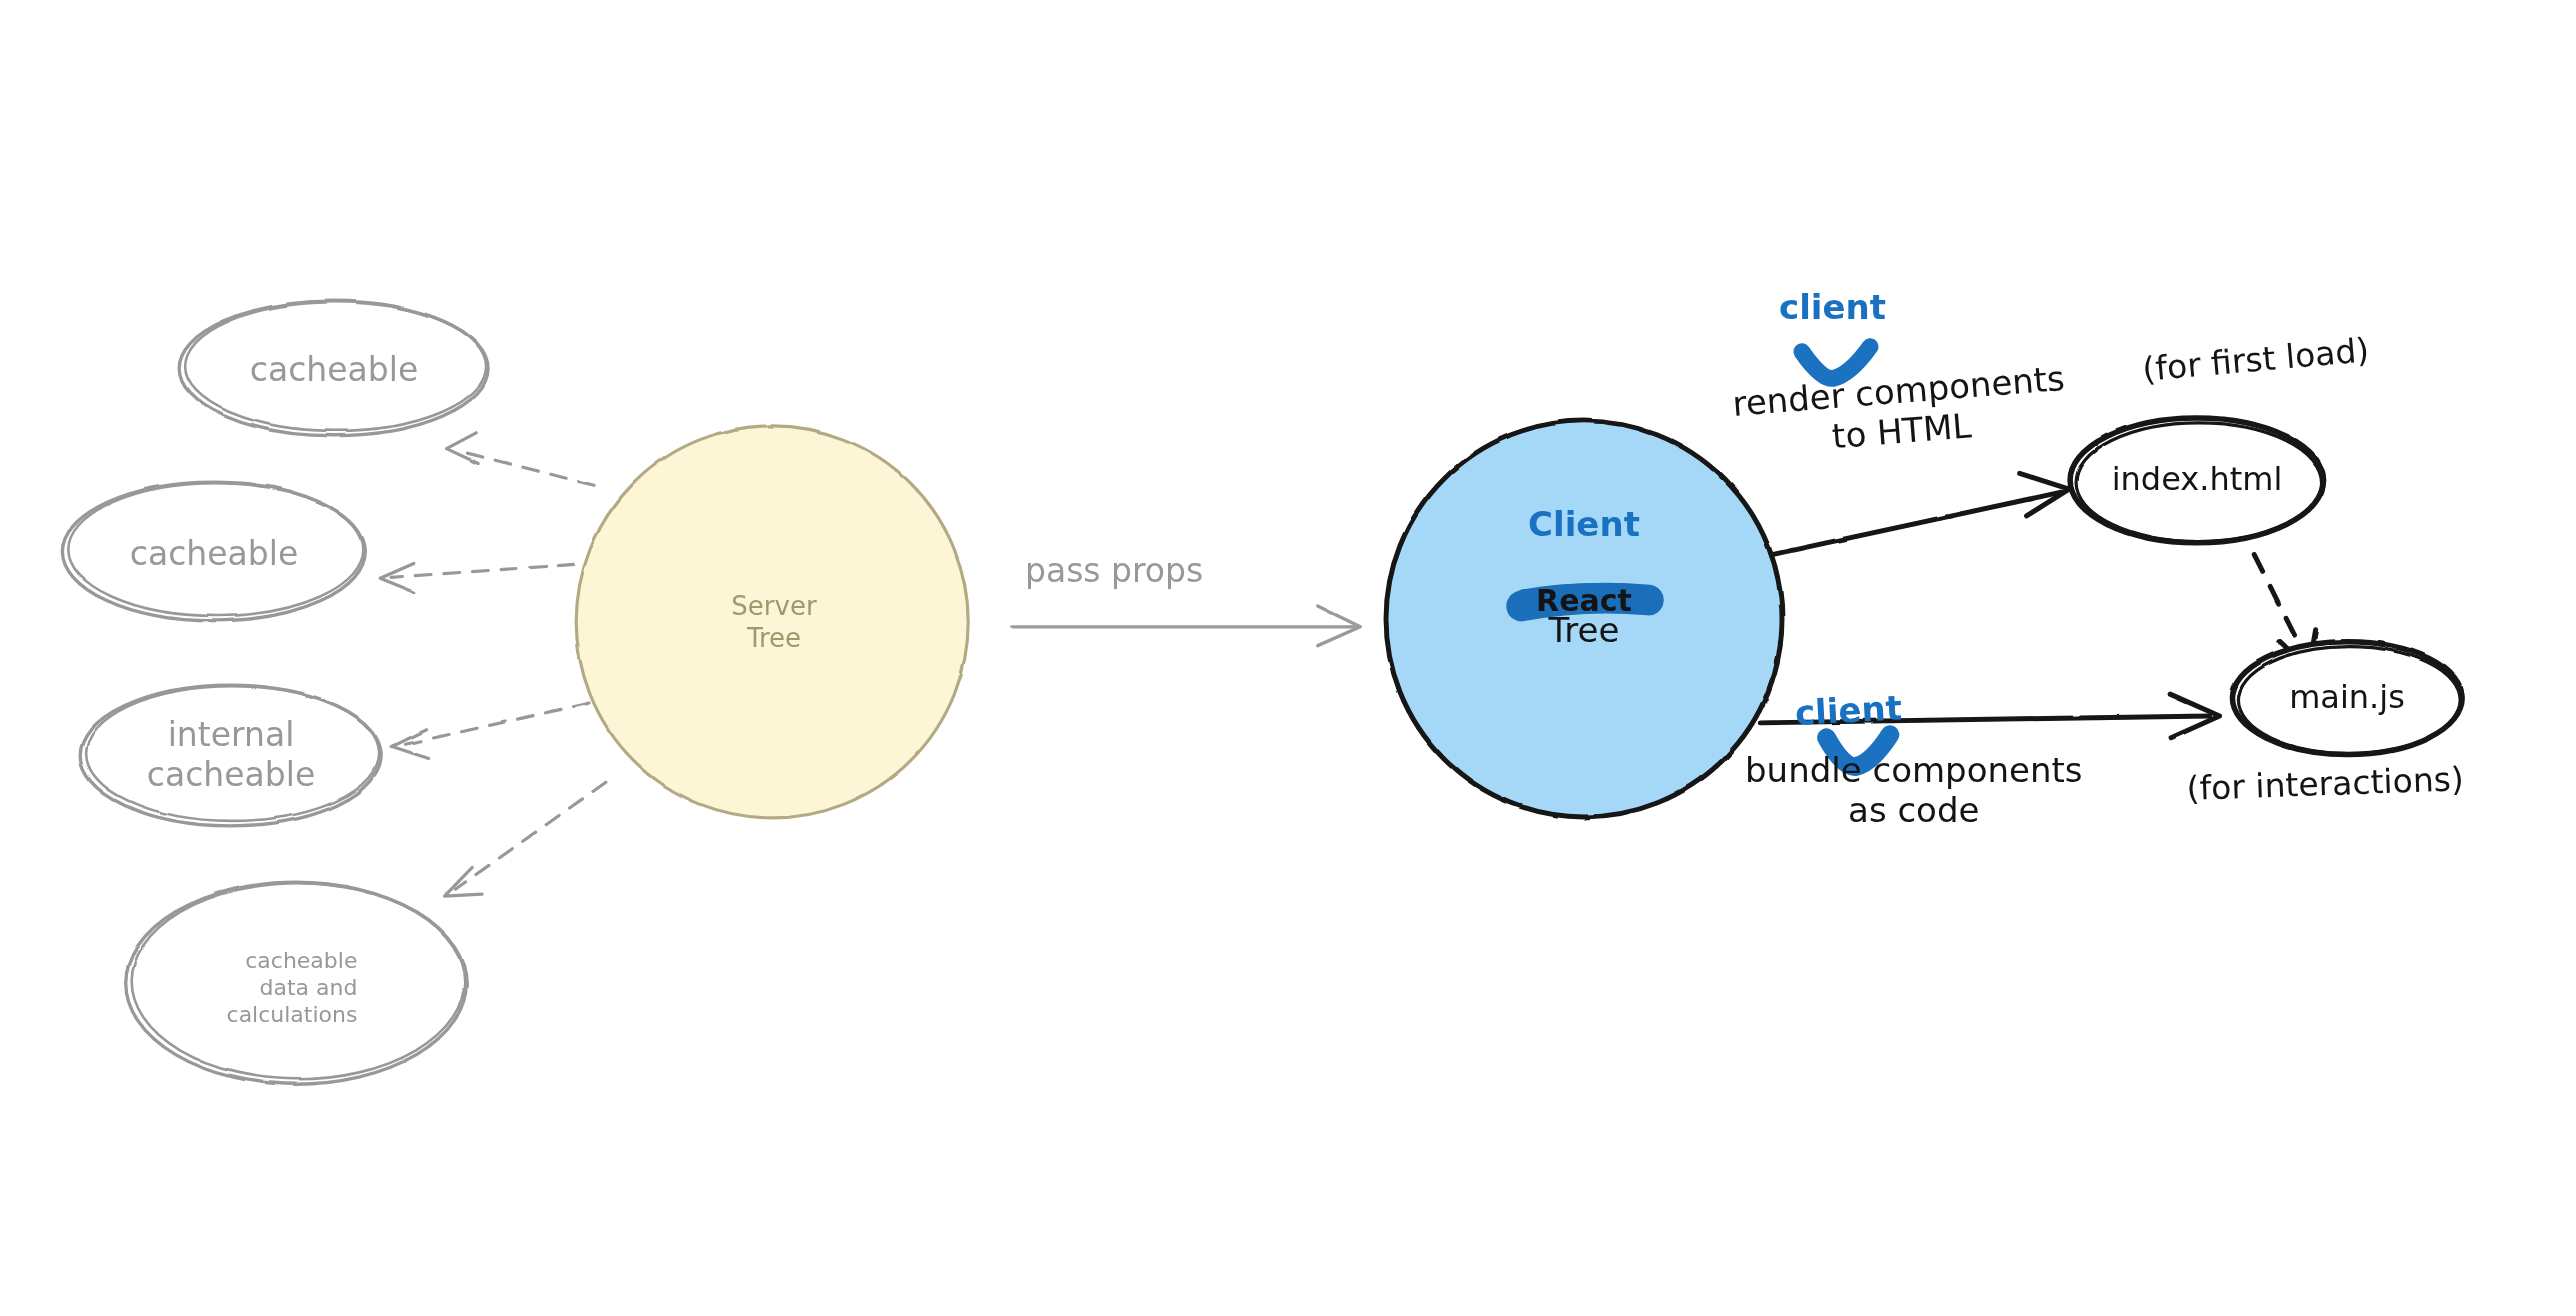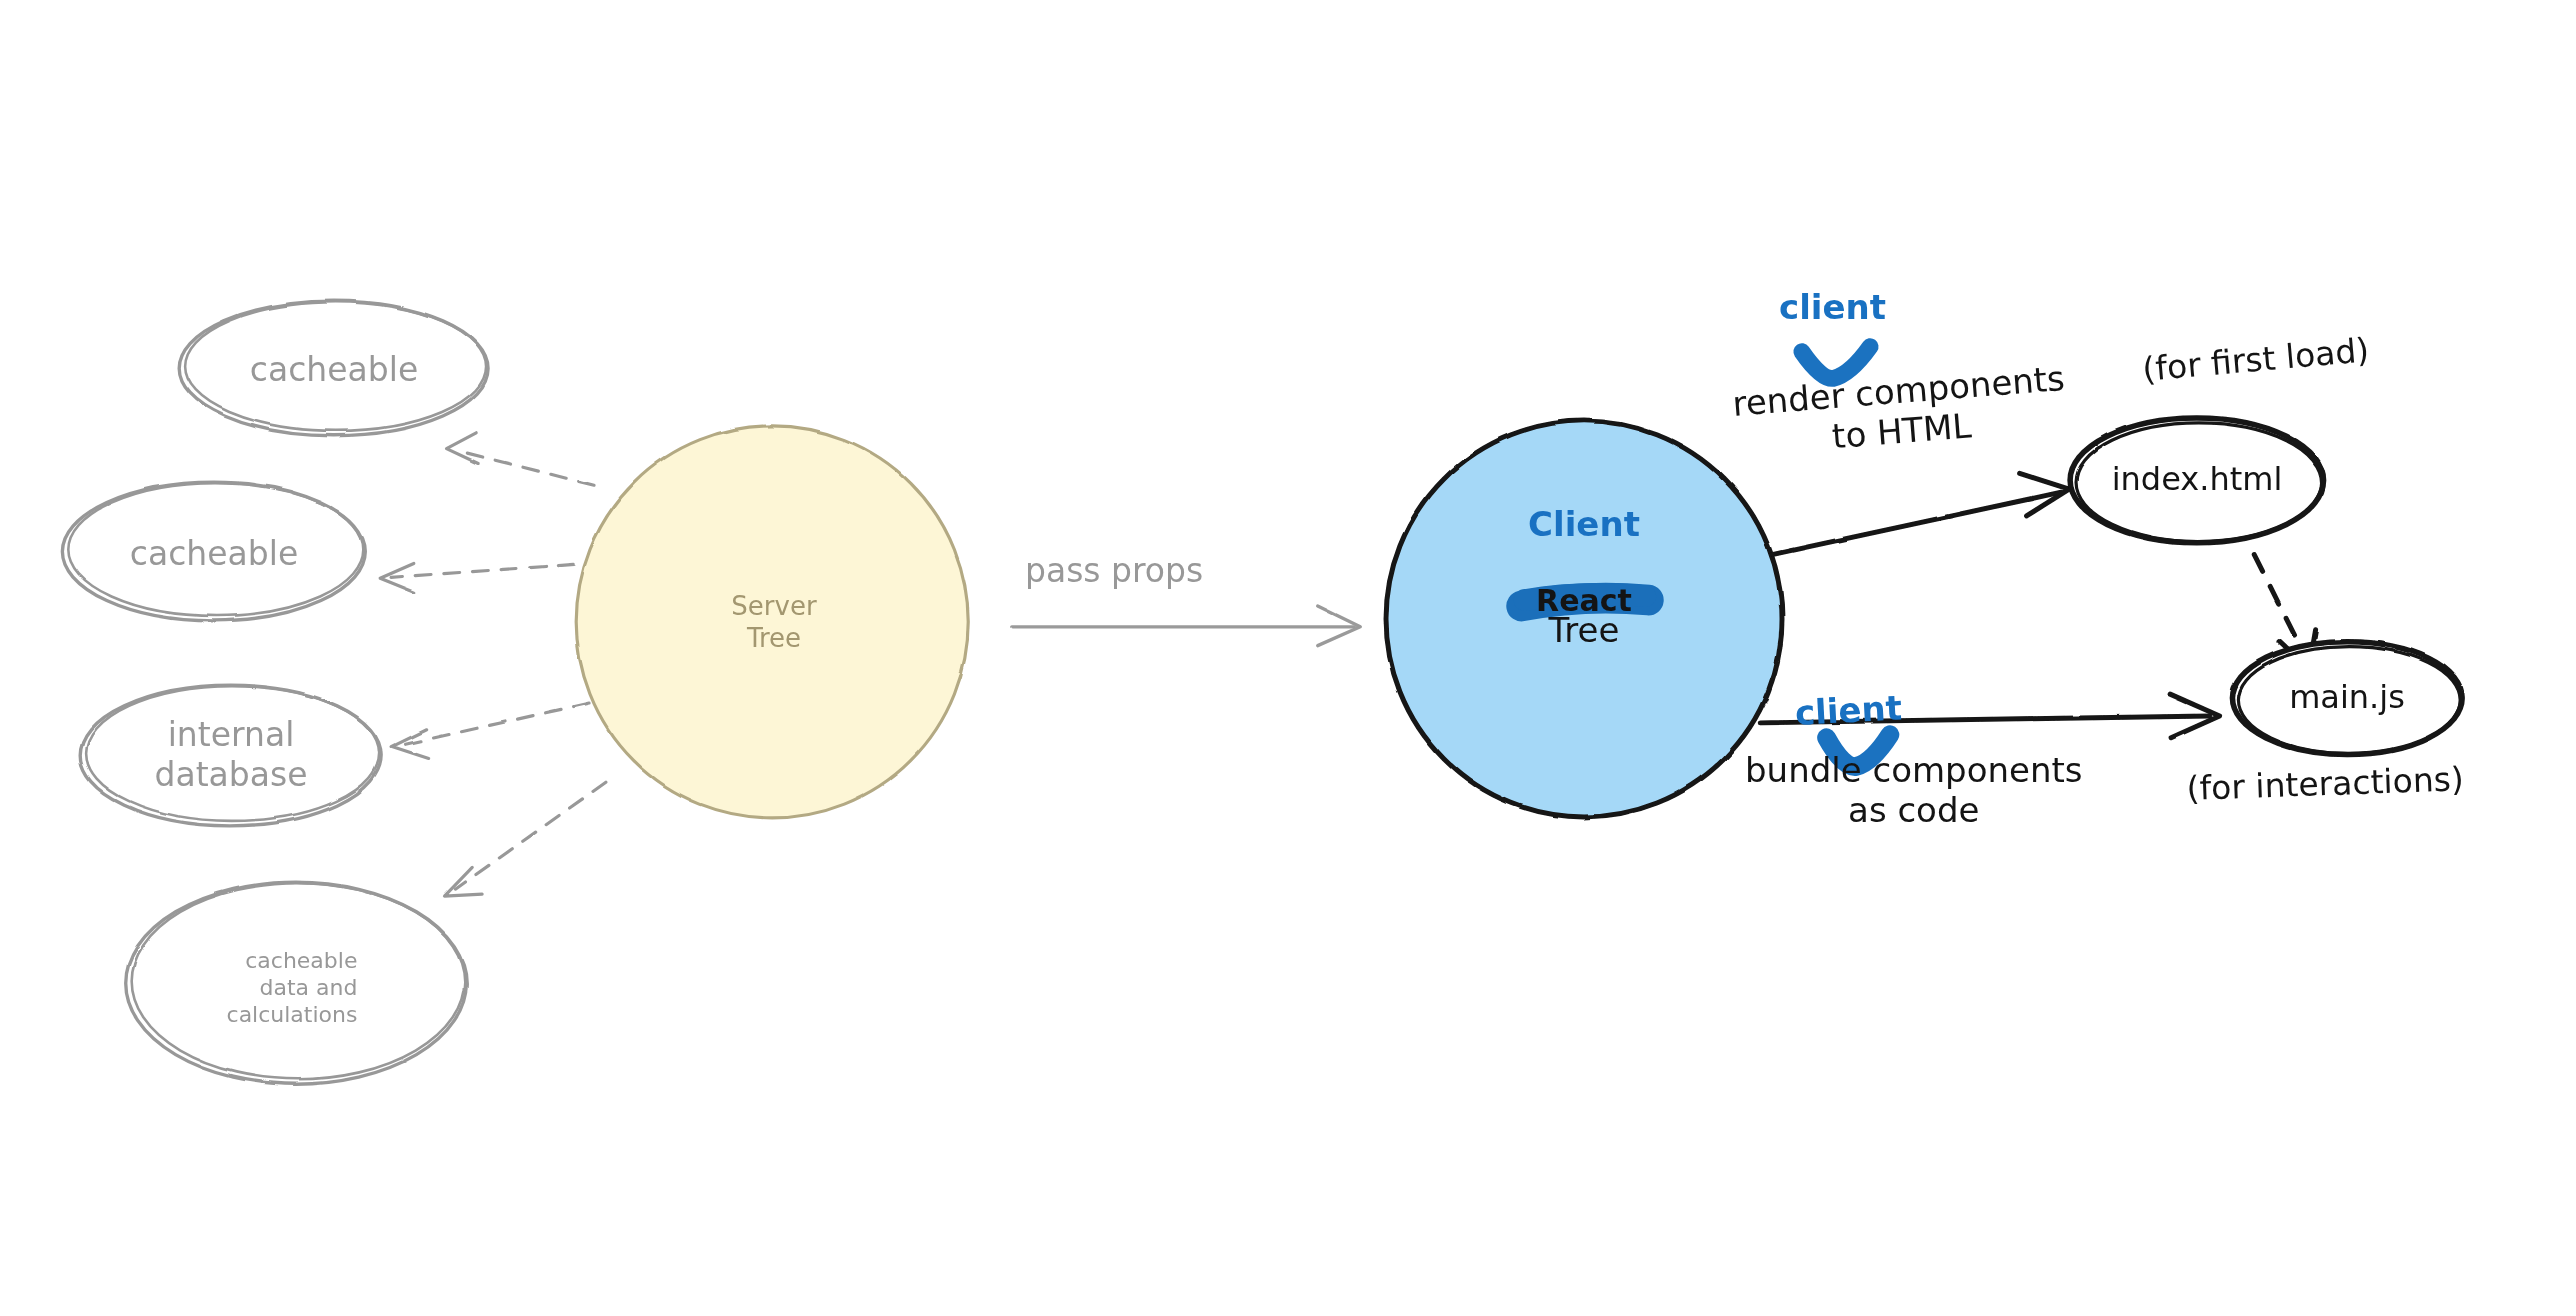--- a/index.html
+++ b/index.html
@@ -113,21 +113,21 @@
       <path d="M 1820 355 Q 1840 384 1852 382 Q 1869 378 1889 350" fill="none" stroke="#1b72c0" stroke-width="17" stroke-linecap="round" stroke-linejoin="round"></path>
     </g>
     <g>
       <path d="M 1845 745 Q 1862 776 1875 774 Q 1891 770 1909 742" fill="none" stroke="#1b72c0" stroke-width="19" stroke-linecap="round" stroke-linejoin="round"></path>
     </g>
   </svg>
 
   <div class="node-text gray-text ctr" style="left:334px;top:370px;font-size:33px;">cacheable</div>
   <div class="node-text gray-text ctr" style="left:214px;top:554px;font-size:33px;">cacheable</div>
   <div class="node-text gray-text ctr" style="left:231px;top:755px;font-size:33px;">internal
-database</div>
+cacheable</div>
   <div class="node-text gray-text ctr" style="left:292px;top:988px;font-size:22px;text-align:right;">cacheable
 data and
 calculations</div>
 
   <div class="node-text yellow-text ctr" style="left:774px;top:623px;font-size:26px;">Server
 Tree</div>
 
   <div class="lbl gray-text" style="left:1025px;top:552px;font-size:33px;">pass props</div>
 
   <div class="node-text blue-text ctr" style="left:1584px;top:525px;font-size:34px;font-weight:600;">Client</div>

